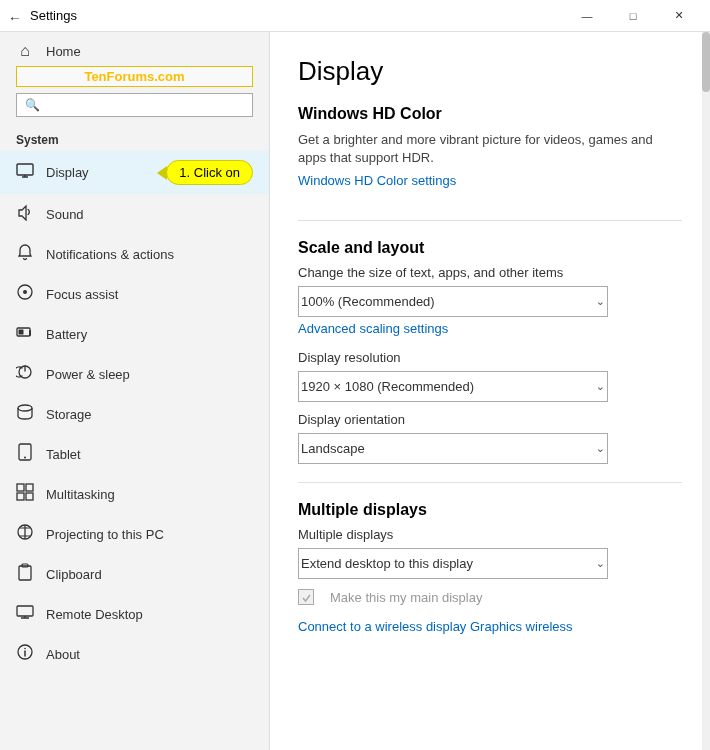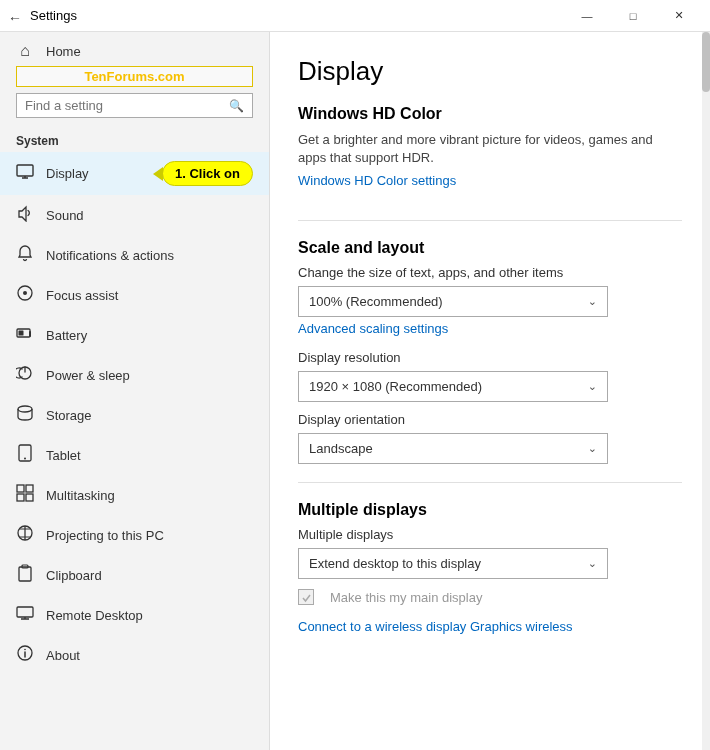--- a/index.html
+++ b/index.html
@@ -122,21 +122,21 @@
     }
     .sidebar-item-label { flex: 1; }
 
     
     .callout {
       display: inline-flex;
       align-items: center;
       background: #ffff00;
       border-radius: 14px;
       padding: 4px 12px;
-      font-weight: 700;
+      font-weight: 400;
       font-size: 13px;
       color: #000;
       margin-left: 6px;
       border: 1px solid #cccc00;
       position: relative;
     }
     .callout::before {
       content: '';
       position: absolute;
       left: -10px;
@@ -219,21 +219,21 @@
       font-size: 13px;
       color: #333;
       margin-bottom: 6px;
     }
 
     .dropdown {
       display: flex;
       align-items: center;
       justify-content: space-between;
       border: 1px solid #aaa;
-      padding: 7px 10px;
+      padding: 7px 2px;
       background: #fff;
       cursor: pointer;
       margin-bottom: 4px;
       width: 310px;
       font-size: 13px;
       color: #333;
     }
     .dropdown-arrow { font-size: 11px; color: #555; }
 
     .divider {
@@ -288,21 +288,20 @@
 
   <div class="sidebar">
     <div class="sidebar-item" style="padding-bottom:6px; padding-top:10px;">
       <span class="sidebar-item-icon">⌂</span>
       <span class="sidebar-item-label">Home</span>
     </div>
 
     <div class="watermark">TenForums.com</div>
 
     <div class="search-box">
-      <input class="search-input" type="text" placeholder="Find a setting" style="">
       <span class="search-icon-btn">🔍</span>
     </div>
 
     <div class="sidebar-section-label">System</div>
 
     <div class="sidebar-item active">
       <span class="sidebar-item-icon">
         <svg width="18" height="18" viewBox="0 0 18 18" fill="none">
             <rect x="1" y="2" width="16" height="11" rx="1" stroke="#333" stroke-width="1.4" fill="none"></rect>
             <path d="M6 15h6M9 13v2" stroke="#333" stroke-width="1.4"></path>

